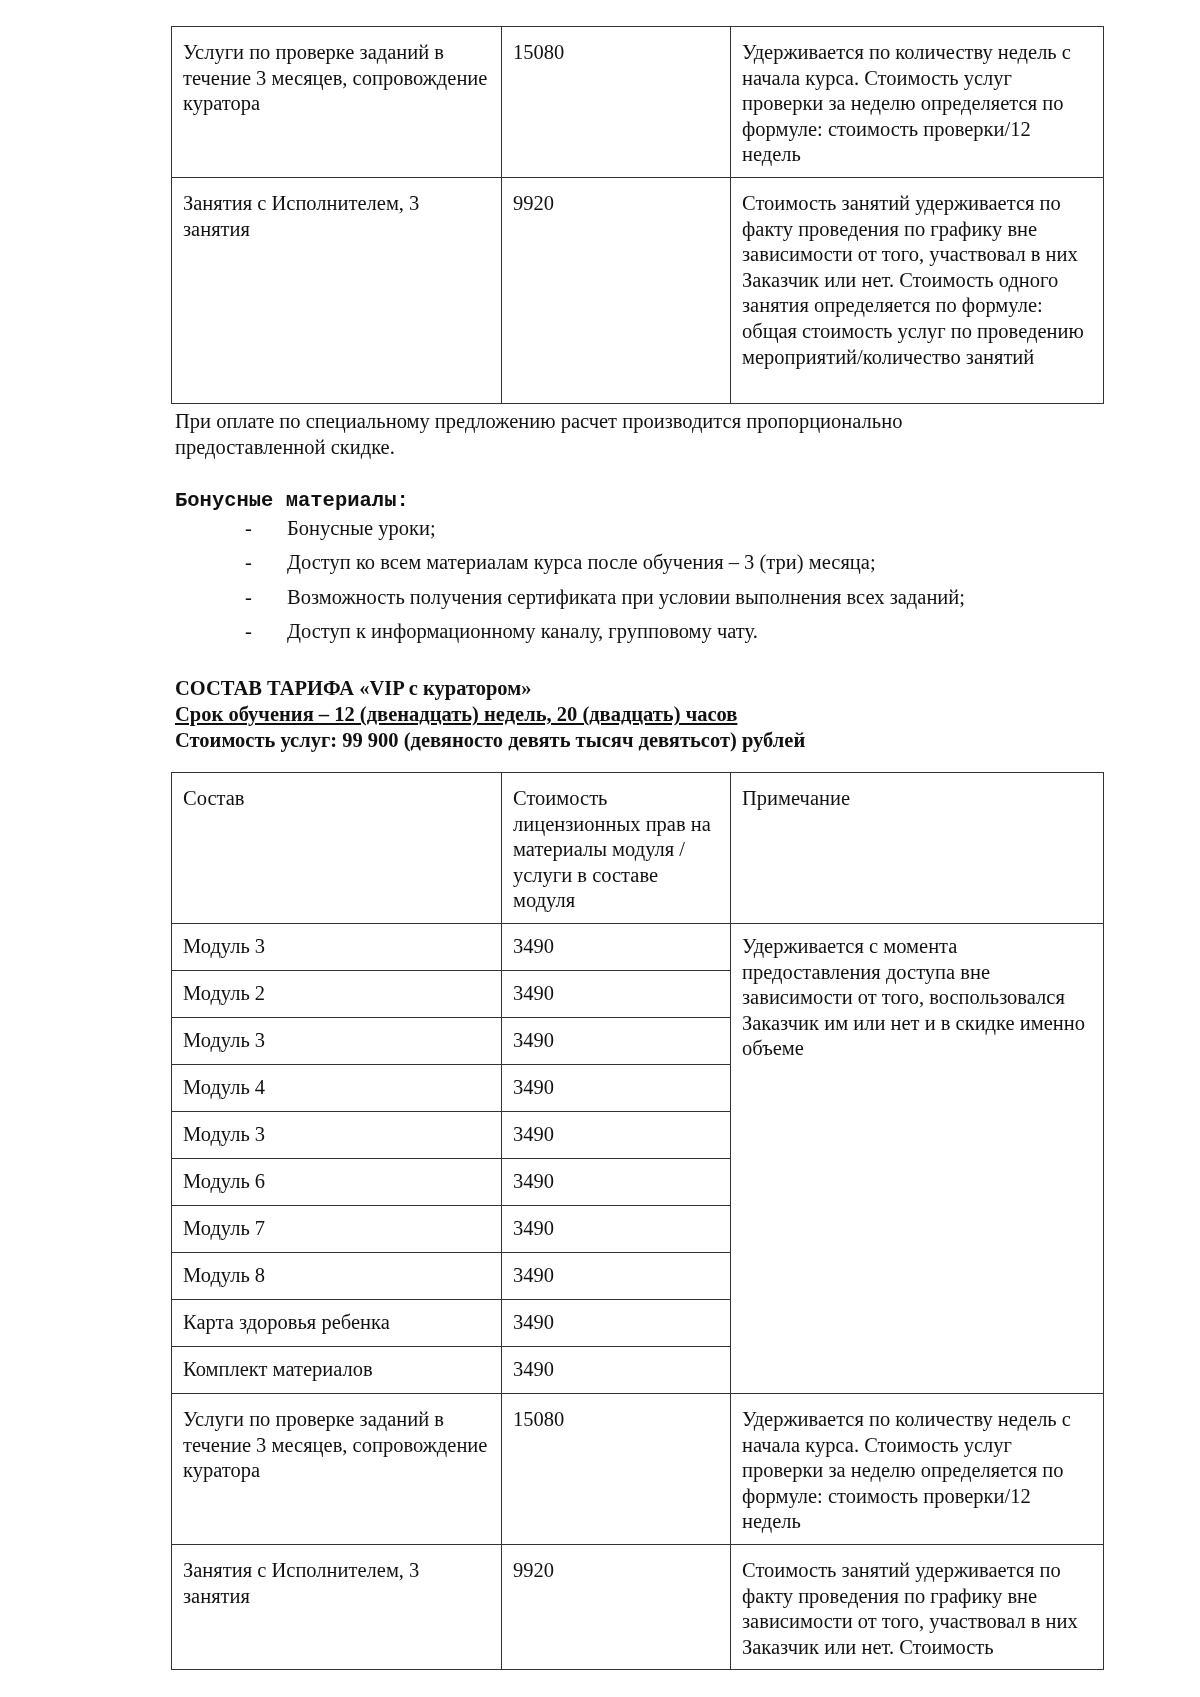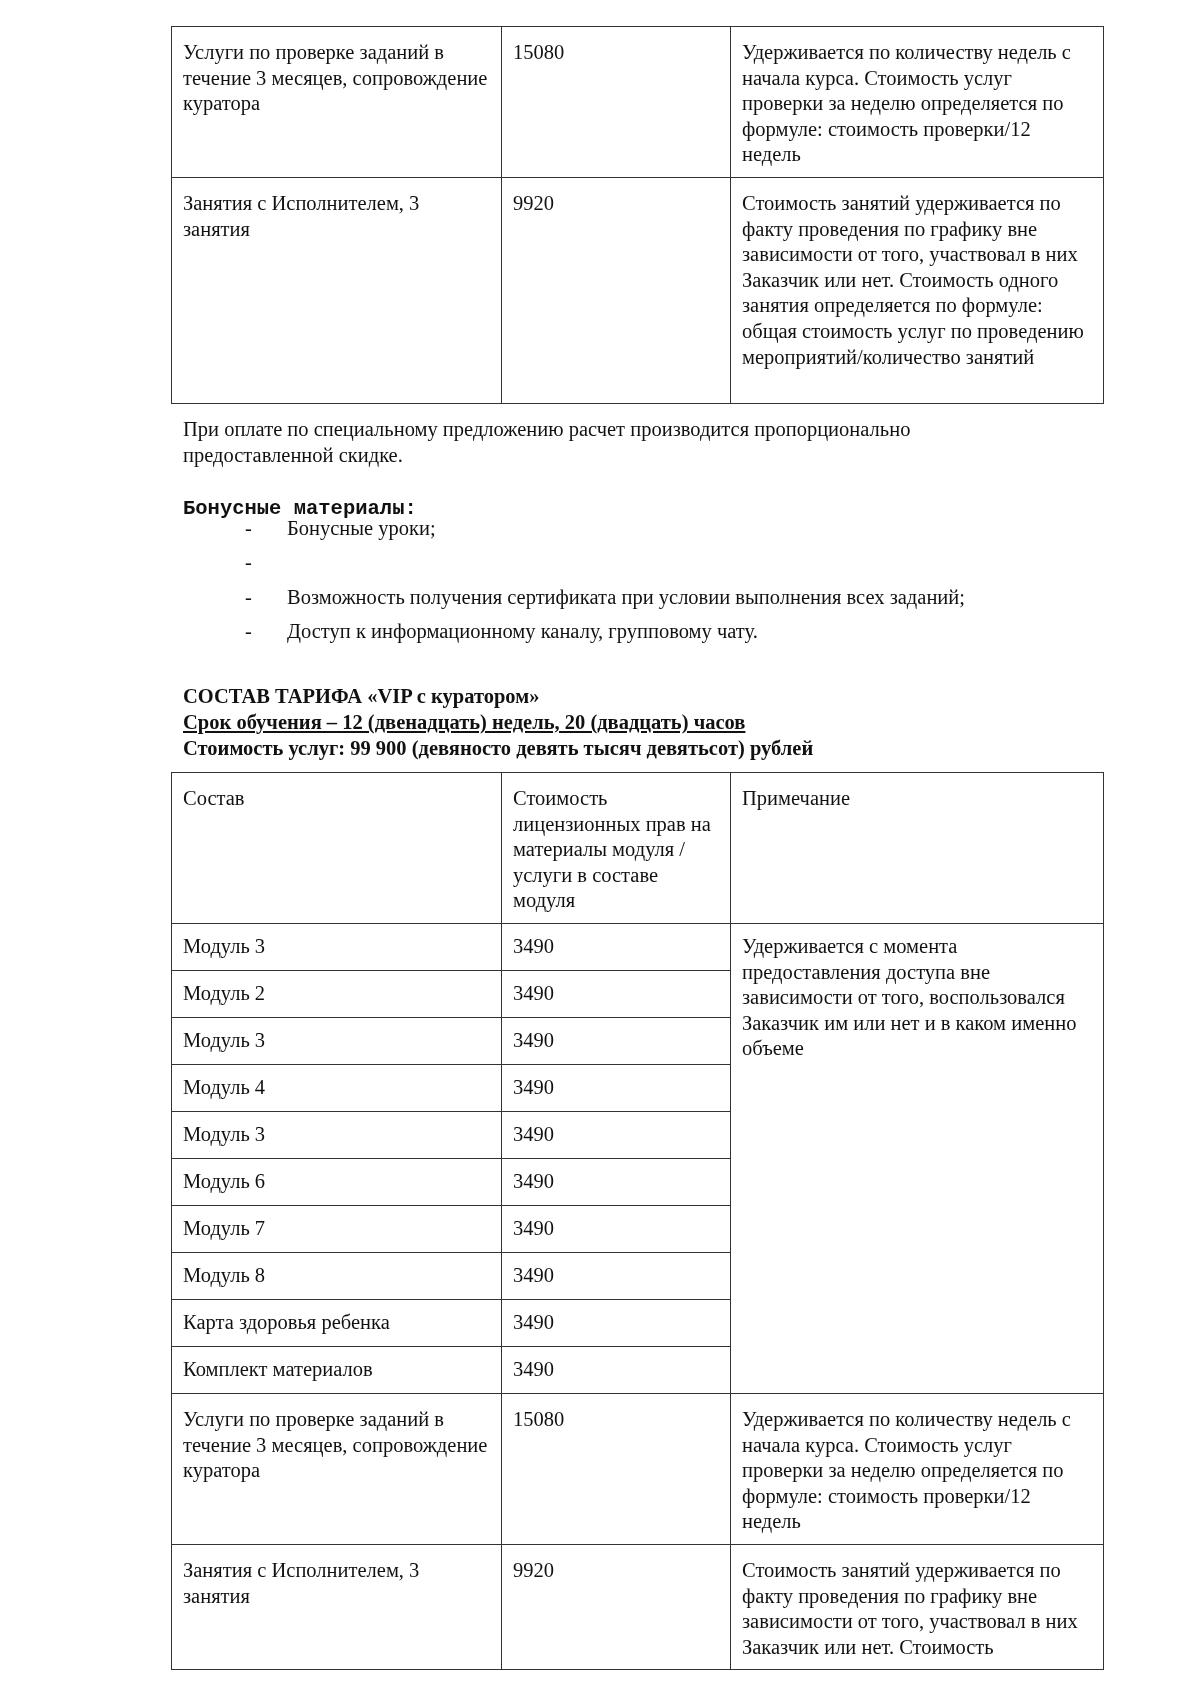--- a/index.html
+++ b/index.html
@@ -1,21 +1,21 @@
 <!DOCTYPE html>
 <html><head>
 <meta charset="utf-8">
 <style>
   html, body { margin:0; padding:0; background:#ffffff; }
   body { width:1200px; height:1697px; position:relative; overflow:hidden;
          font-family:"Liberation Serif", serif; color:#111; font-size:20.5px; line-height:25.6px; }
   table { position:absolute; left:171px; width:932px; border-collapse:collapse; table-layout:fixed; }
   td { border:1.6px solid #333; vertical-align:top; padding:13px 10px 9px 11px; }
   col.c1 { width:330px; } col.c2 { width:229px; } col.c3 { width:373px; }
-  .p { position:absolute; left:171px; margin:12px; }
+  .p { position:absolute; left:171px; margin:4px; }
   .b { font-weight:bold; }
   ul { position:absolute; left:171px; top:516px; margin:0; padding:0; list-style:none; }
   ul li { position:relative; padding-left:116px; height:34.3px; }
   ul li .dash { position:absolute; left:74px; }
   .short td { padding-top:10px; padding-bottom:8px; height:28px; }
 </style>
 </head>
 <body>
 
 <table style="top:26px;">
@@ -37,21 +37,21 @@
   </tr>
 </tbody>
   </table>
 
 <p class="p" style="top:405px; width:800px;">При оплате по специальному предложению расчет производится пропорционально предоставленной скидке.</p>
 
 <p class="p b" style="top:484px;font-family:Liberation Mono, monospace;">Бонусные материалы:</p>
 
 <ul>
   <li><span class="dash">-</span><span>Бонусные уроки;</span></li>
-  <li><span class="dash">-</span></li>
+  <li><span class="dash">-</span><span>Доступ ко всем материалам курса после обучения – 3 (три) месяца;</span></li>
   <li><span class="dash">-</span><span>Возможность получения сертификата при условии выполнения всех заданий;</span></li>
   <li><span class="dash">-</span><span>Доступ к информационному каналу, групповому чату.</span></li>
 </ul>
 
 <p class="p b" style="top:672px;">СОСТАВ ТАРИФА «VIP с куратором»</p>
 <p class="p b" style="top:698px;text-decoration:underline;">Срок обучения – 12 (двенадцать) недель, 20 (двадцать) часов</p>
 <p class="p b" style="top:724px;">Стоимость услуг: 99 900 (девяносто девять тысяч девятьсот) рублей</p>
 
 <table style="top:772px;">
   <colgroup>
@@ -61,21 +61,21 @@
     </colgroup>
   <tbody>
       <tr style="height:148px;">
     <td>Состав</td>
     <td>Стоимость лицензионных прав на материалы модуля / услуги в составе модуля</td>
     <td>Примечание</td>
   </tr>
   <tr class="short">
     <td>Модуль 3</td>
     <td>3490</td>
-    <td rowspan="10">Удерживается с момента предоставления доступа вне зависимости от того, воспользовался Заказчик им или нет и в каком именно объеме</td>
+    <td rowspan="10">Удерживается с момента предоставления доступа вне зависимости от того, воспользовался Заказчик им или нет и в скидке именно объеме</td>
   </tr>
   <tr class="short">
     <td>Модуль 2</td>
     <td>3490</td>
   </tr>
   <tr class="short">
     <td>Модуль 3</td>
     <td>3490</td>
   </tr>
   <tr class="short">

